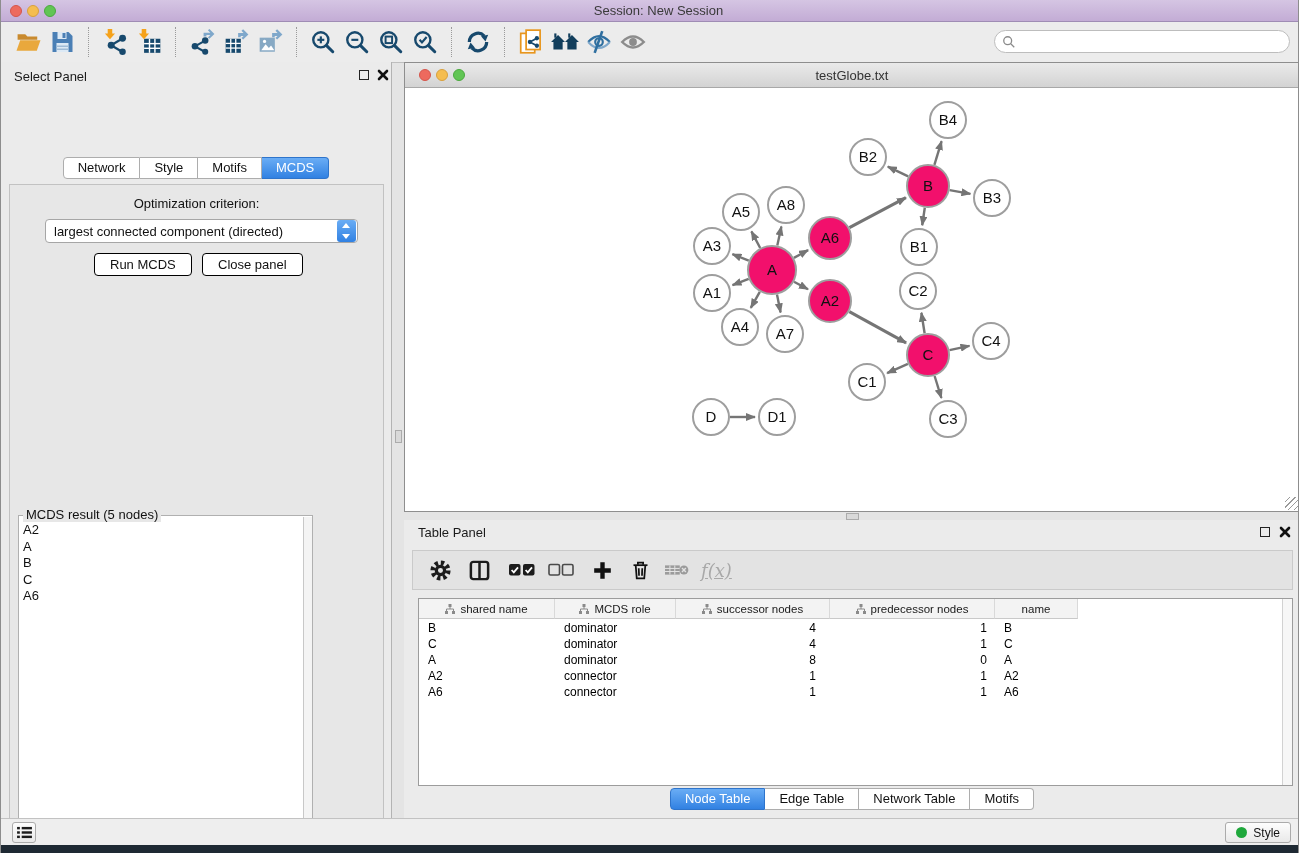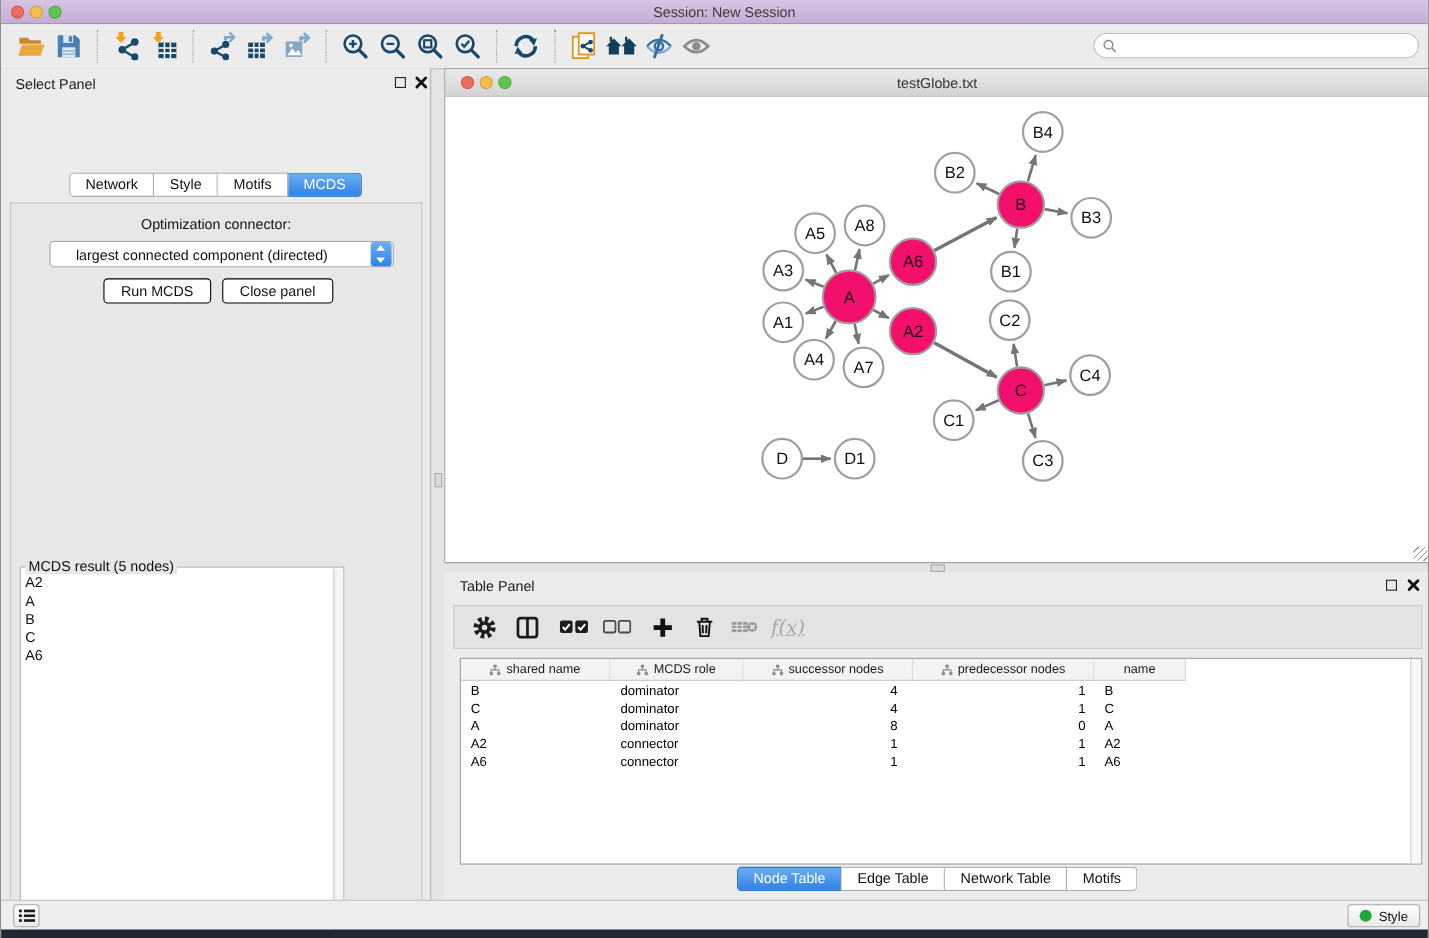--- a/index.html
+++ b/index.html
@@ -41,21 +41,21 @@
   .seg-tab { height:22px; line-height:20px; padding:0 14px; font-size:13px; color:#111;
     background:#fff; border:1px solid #ADADAD; border-left:none; cursor:default; }
   .seg-tab:first-child { border-left:1px solid #ADADAD; border-radius:4px 0 0 4px; }
   .seg-tab:last-child { border-radius:0 4px 4px 0; }
   .seg-tab.sel { background:linear-gradient(#6AADF5,#3181E2); border-color:#2E74CB; color:#fff; }
   .cp-content { position:absolute; left:8px; top:122px; width:375px; height:683px;
     border:1px solid #C2C2C2; background:#E7E7E7; }
   .opt-label { position:absolute; left:0; right:0; top:11px; text-align:center; font-size:13px; color:#111; }
   .opt-select { position:absolute; left:35px; top:34px; width:313px; height:24px; background:#fff;
     border:1px solid #A6A6A6; border-radius:4px; display:flex; align-items:center; }
-  .opt-select .val { flex:1; font-size:13px; color:#111; padding-left:23px; white-space:nowrap; overflow:hidden; }
+  .opt-select .val { flex:1; font-size:13px; color:#111; padding-left:8px; white-space:nowrap; overflow:hidden; }
   .opt-select .spin { width:19px; height:22px; margin-right:1px; border-radius:3px;
     background:linear-gradient(#6AADF5,#3181E2); position:relative; }
   .spin:before, .spin:after { content:""; position:absolute; left:5px; border-left:4.5px solid transparent; border-right:4.5px solid transparent; }
   .spin:before { top:3px;  border-bottom:5px solid #fff; }
   .spin:after  { bottom:3px; border-top:5px solid #fff; }
   .cp-btn { position:absolute; top:68px; height:23px; background:#fff; border:1px solid #000000;
     border-radius:4px; font-size:13px; color:#111; padding:0 15px; line-height:21px; }
   .btn-run { left:84px; }
   .btn-close { left:192px; }
   .result-fs { position:absolute; left:8px; top:330px; width:295px; height:335px;
@@ -303,21 +303,21 @@
           </g>
         </svg>
     </div>
     <div class="cp-tabs">
         <div class="seg-tab">Network</div>
         <div class="seg-tab">Style</div>
         <div class="seg-tab">Motifs</div>
         <div class="seg-tab sel">MCDS</div>
       </div>
     <div class="cp-content">
-      <div class="opt-label">Optimization connector:</div>
+      <div class="opt-label">Optimization criterion:</div>
       <div class="opt-select">
         <span class="val">largest connected component (directed)</span>
         <span class="spin"></span>
       </div>
       <button class="cp-btn btn-run">Run MCDS</button>
       <button class="cp-btn btn-close">Close panel</button>
       <div class="result-fs">
         <span class="result-legend">MCDS result (5 nodes)</span>
         <div class="result-list">
             <div>A2</div>

